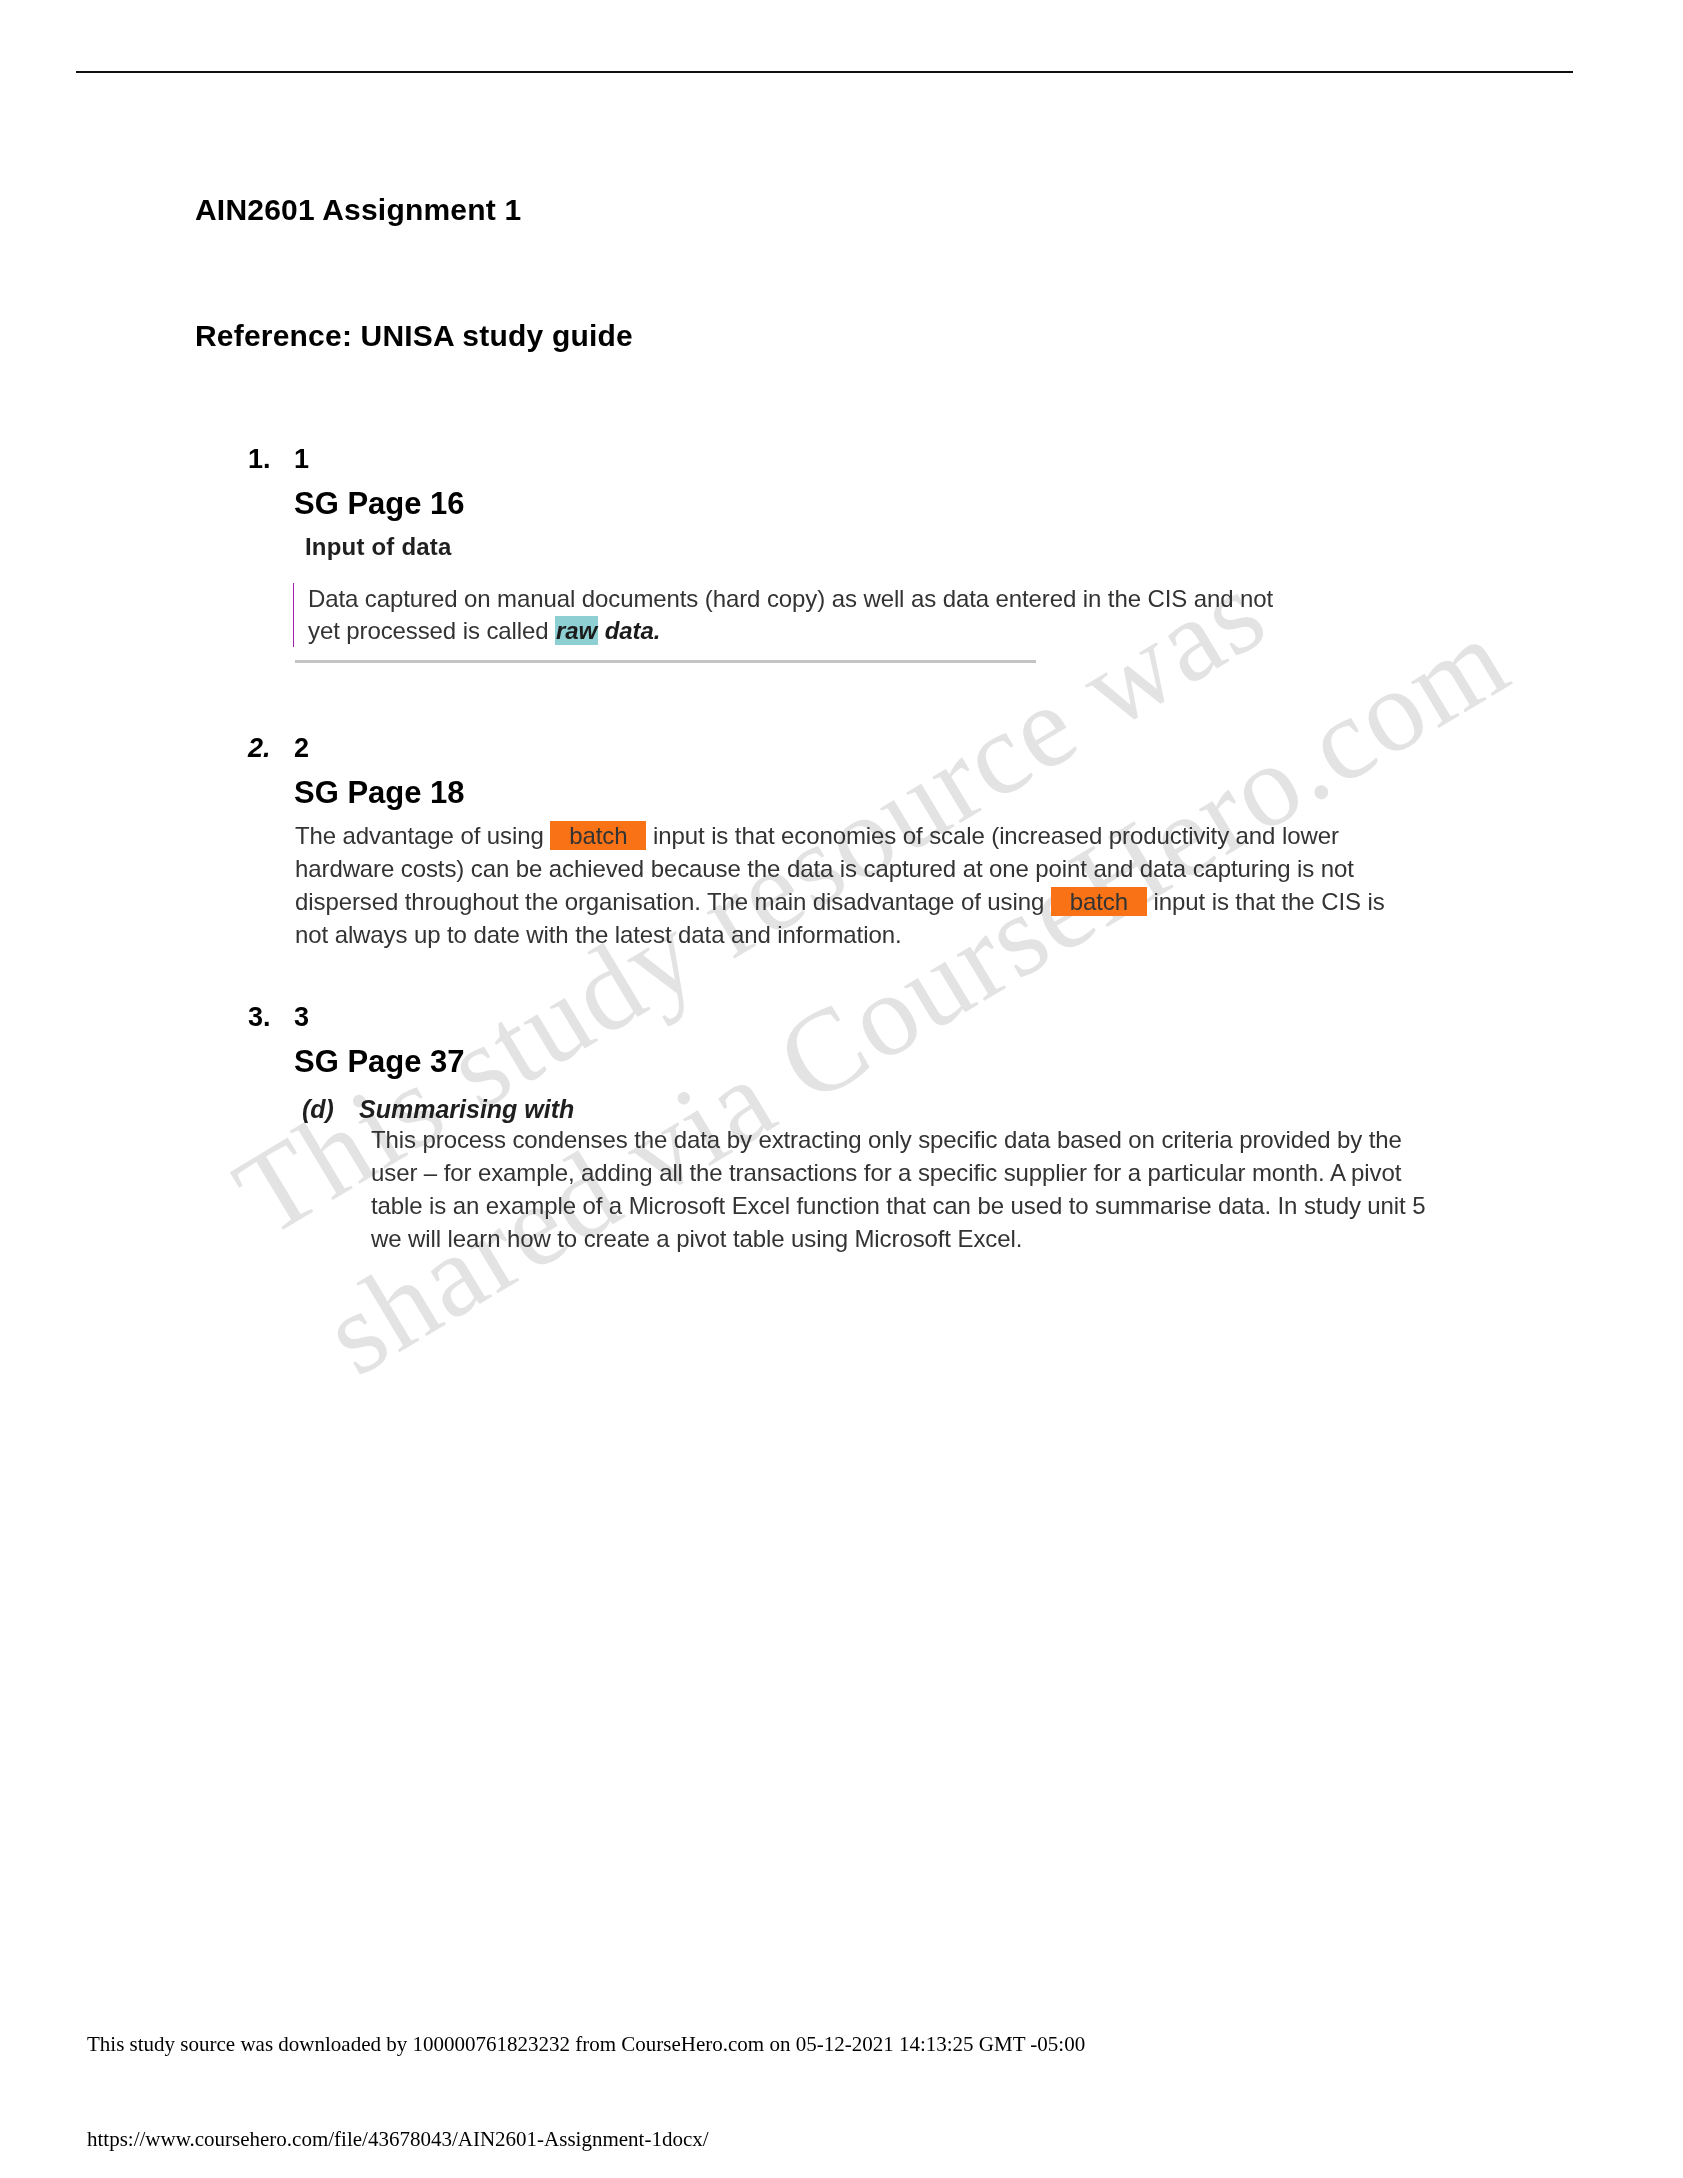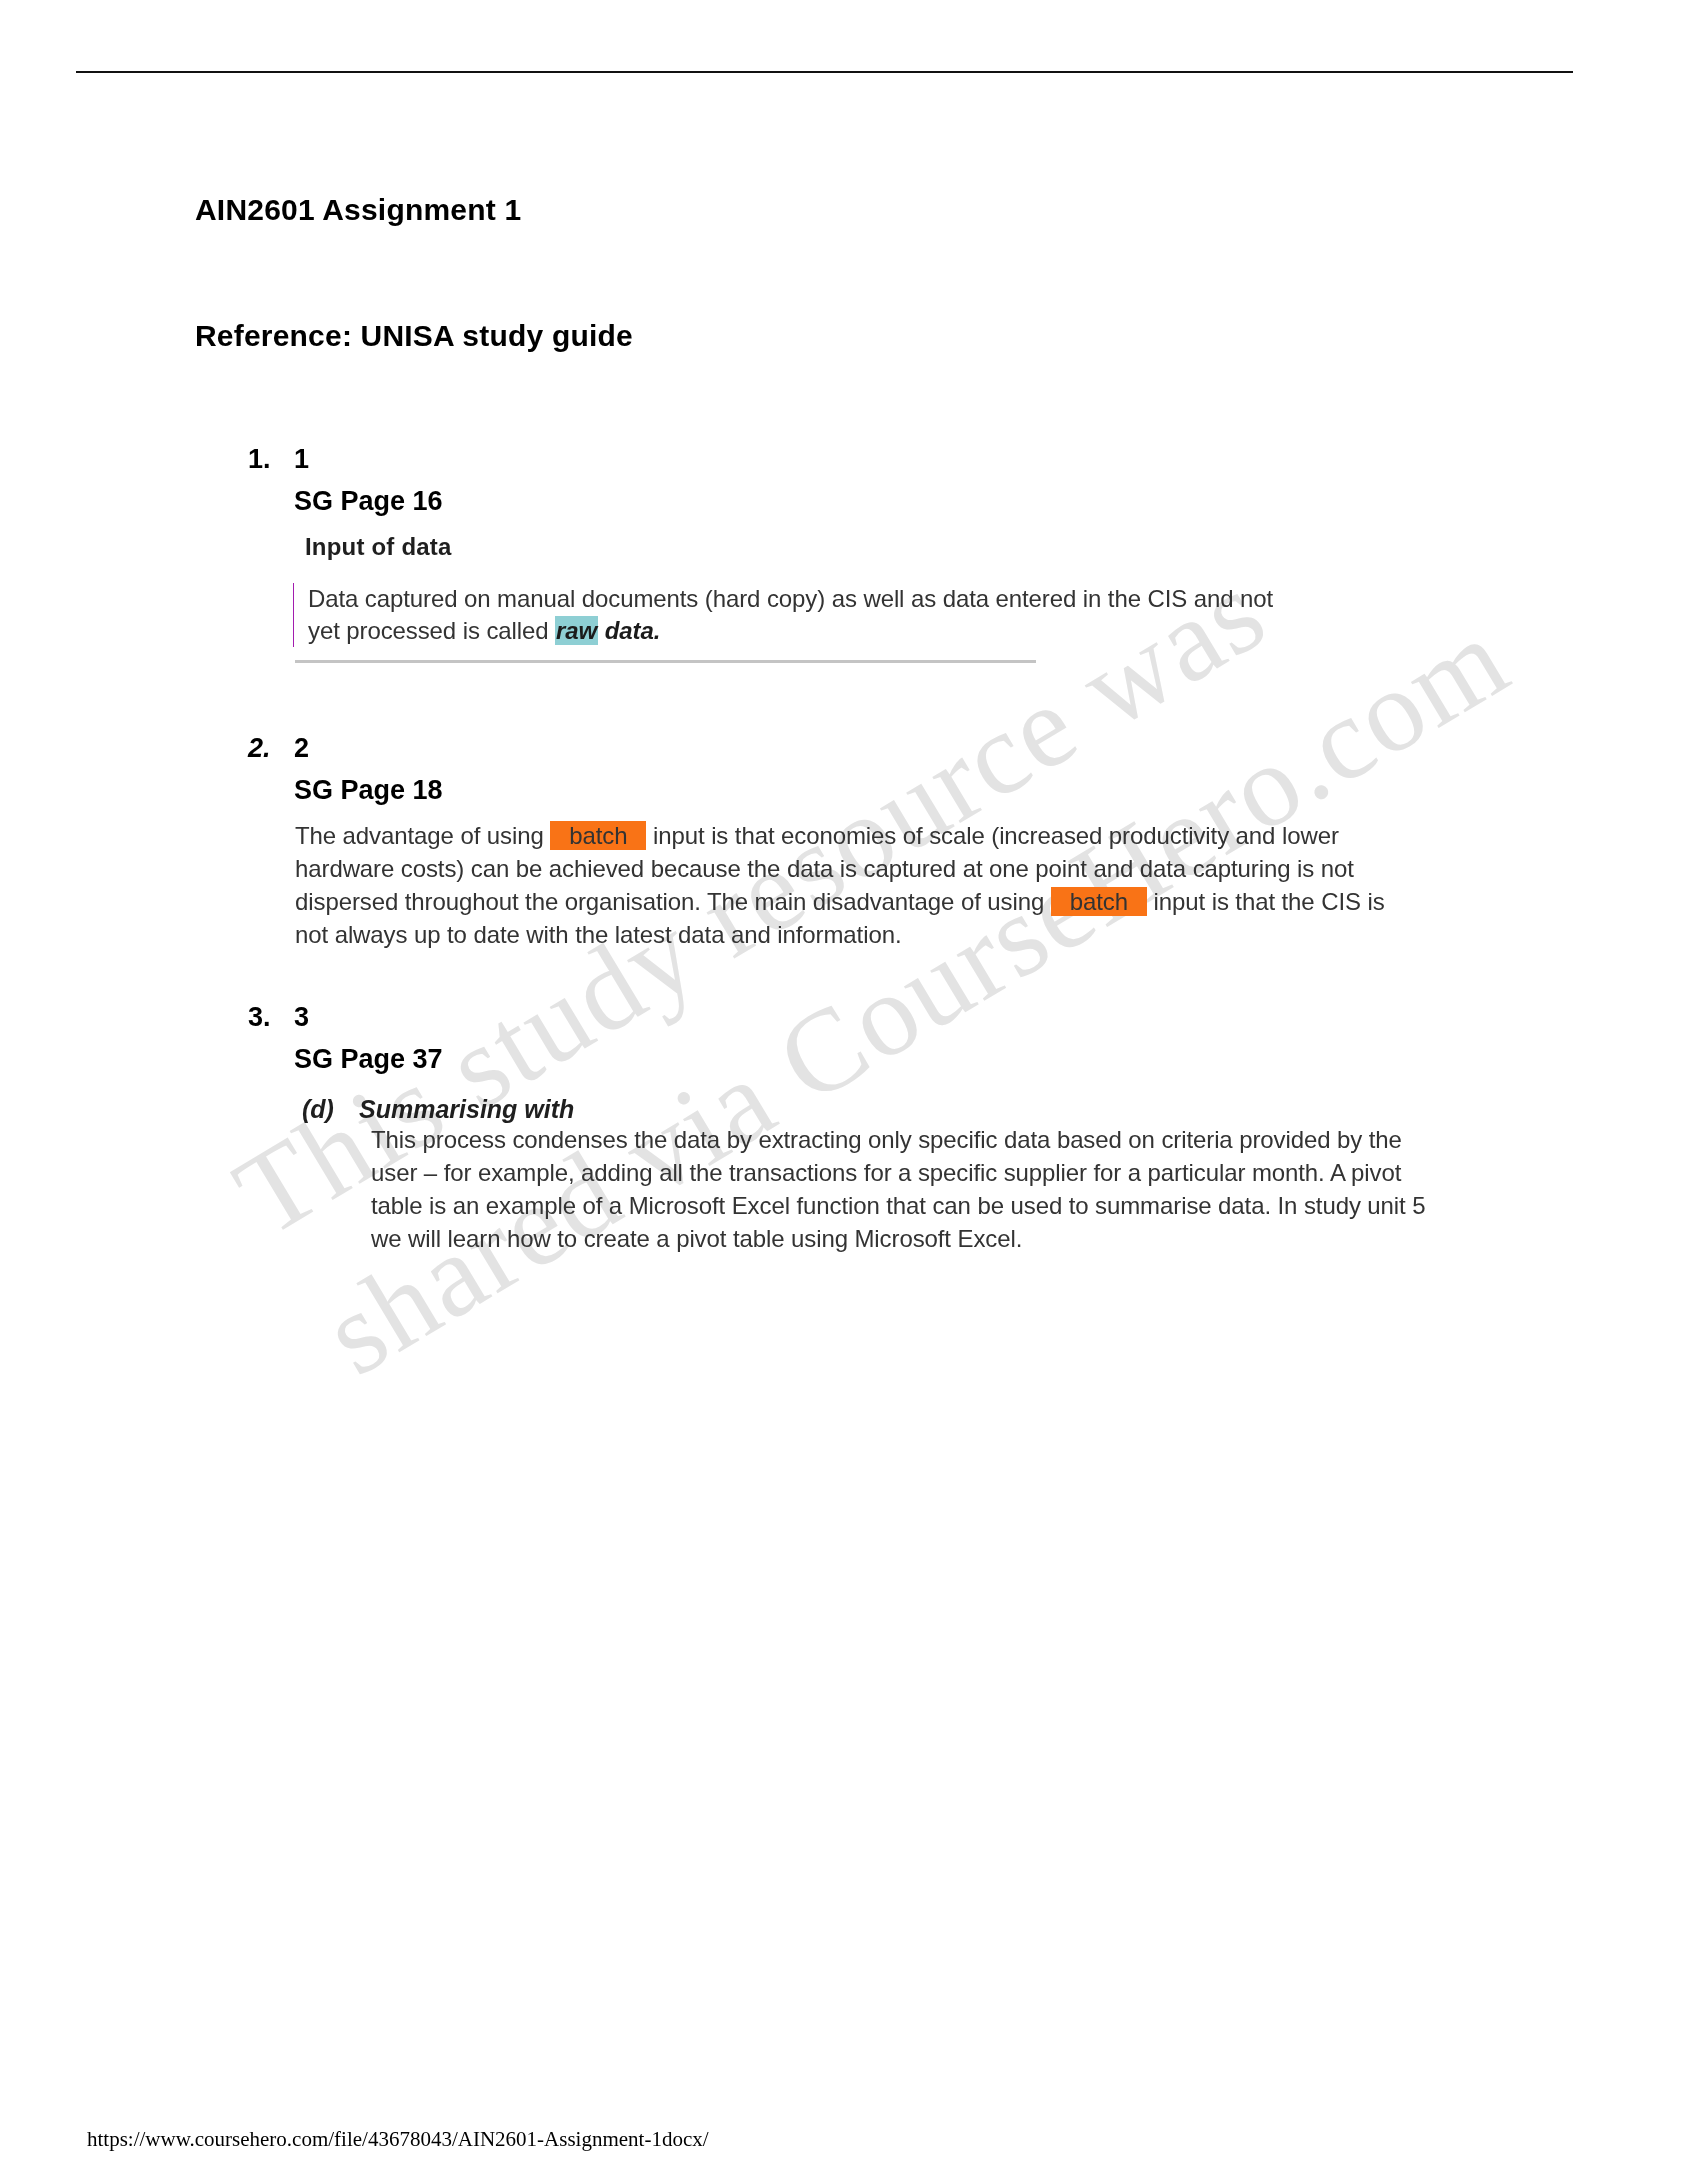--- a/index.html
+++ b/index.html
@@ -105,21 +105,21 @@
     position: absolute;
     left: 46px;
     top: 0;
     font-size: 27px;
     font-weight: bold;
   }
   .item .sg {
     position: absolute;
     left: 46px;
     top: 42px;
-    font-size: 27px;
+    font-size: 31px;
     font-weight: bold;
     white-space: nowrap;
   }
 
   .item-1 { top: 444px; }
   .item-2 { top: 733px; }
   .item-3 { top: 1002px; }
 
   
   .excerpt {
@@ -263,16 +263,17 @@
     <div class="excerpt excerpt-3">
       <div class="ex3-head-row">
         <span class="ex3-letter">(d)</span>
         <span>Summarising with</span>
       </div>
       <div class="ex3-body">This process condenses the data by extracting only specific data based on criteria provided by the user – for example, adding all the transactions for a specific supplier for a particular month. A pivot table is an example of a Microsoft Excel function that can be used to summarise data. In study unit 5 we will learn how to create a pivot table using Microsoft Excel.</div>
     </div>
 
   </div>
 
+  <div class="footer-line footer-download">This study source was downloaded by 100000761823232 from CourseHero.com on 05-12-2021 14:13:25 GMT -05:00</div>
   <div class="footer-line footer-url">https://www.coursehero.com/file/43678043/AIN2601-Assignment-1docx/</div>
 
 </div>
 
 
 </body></html>

